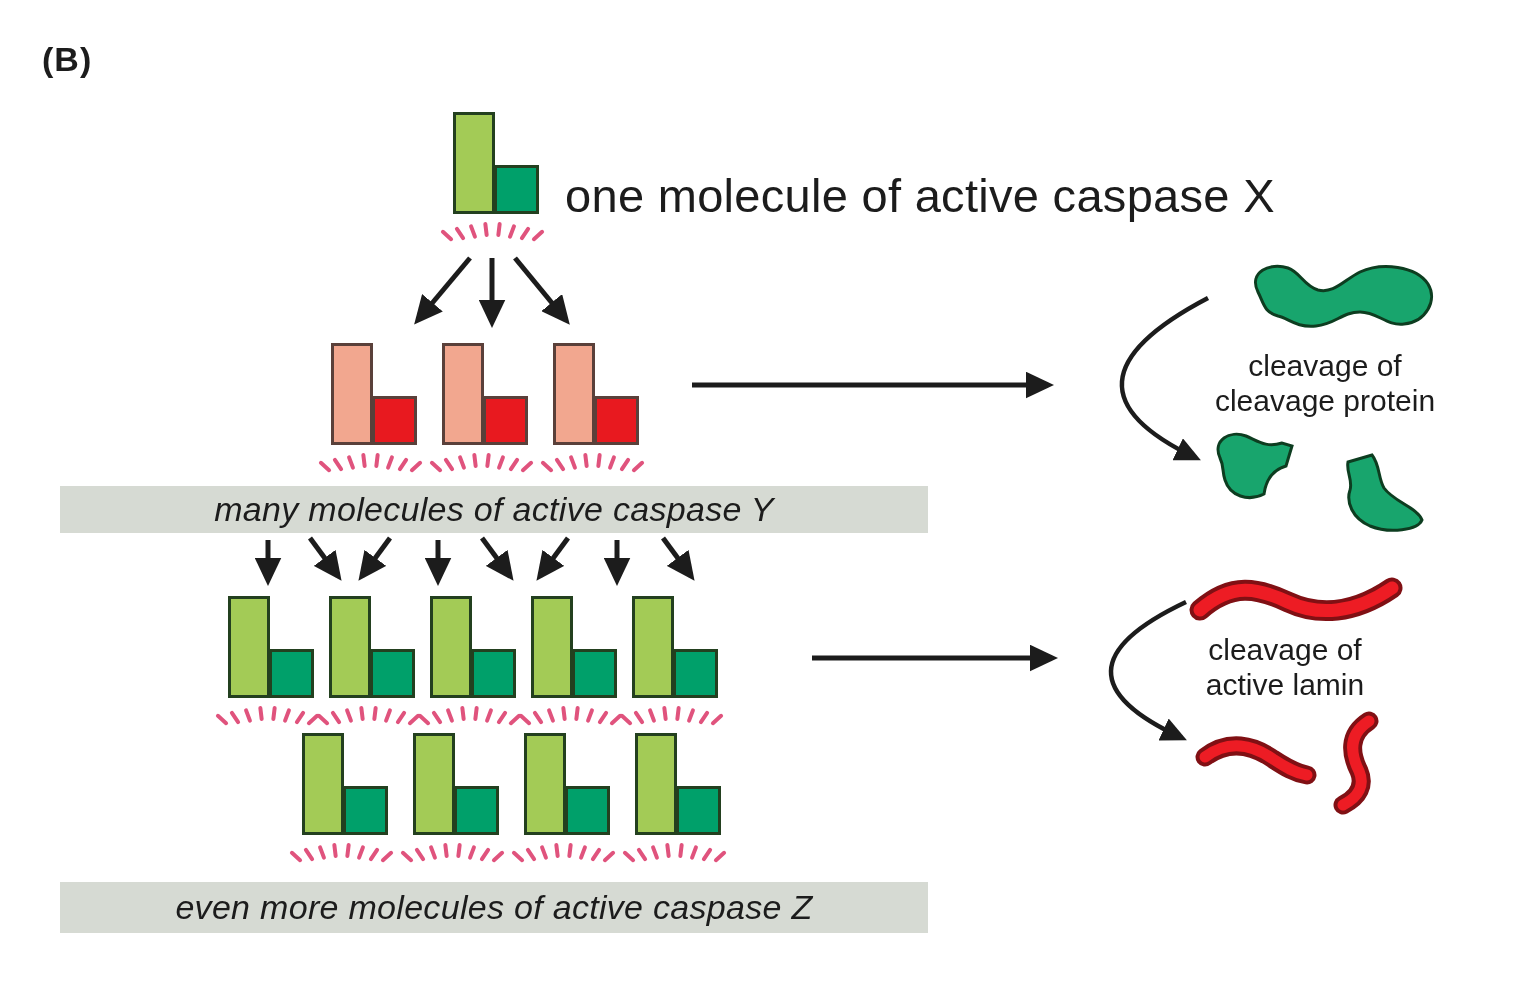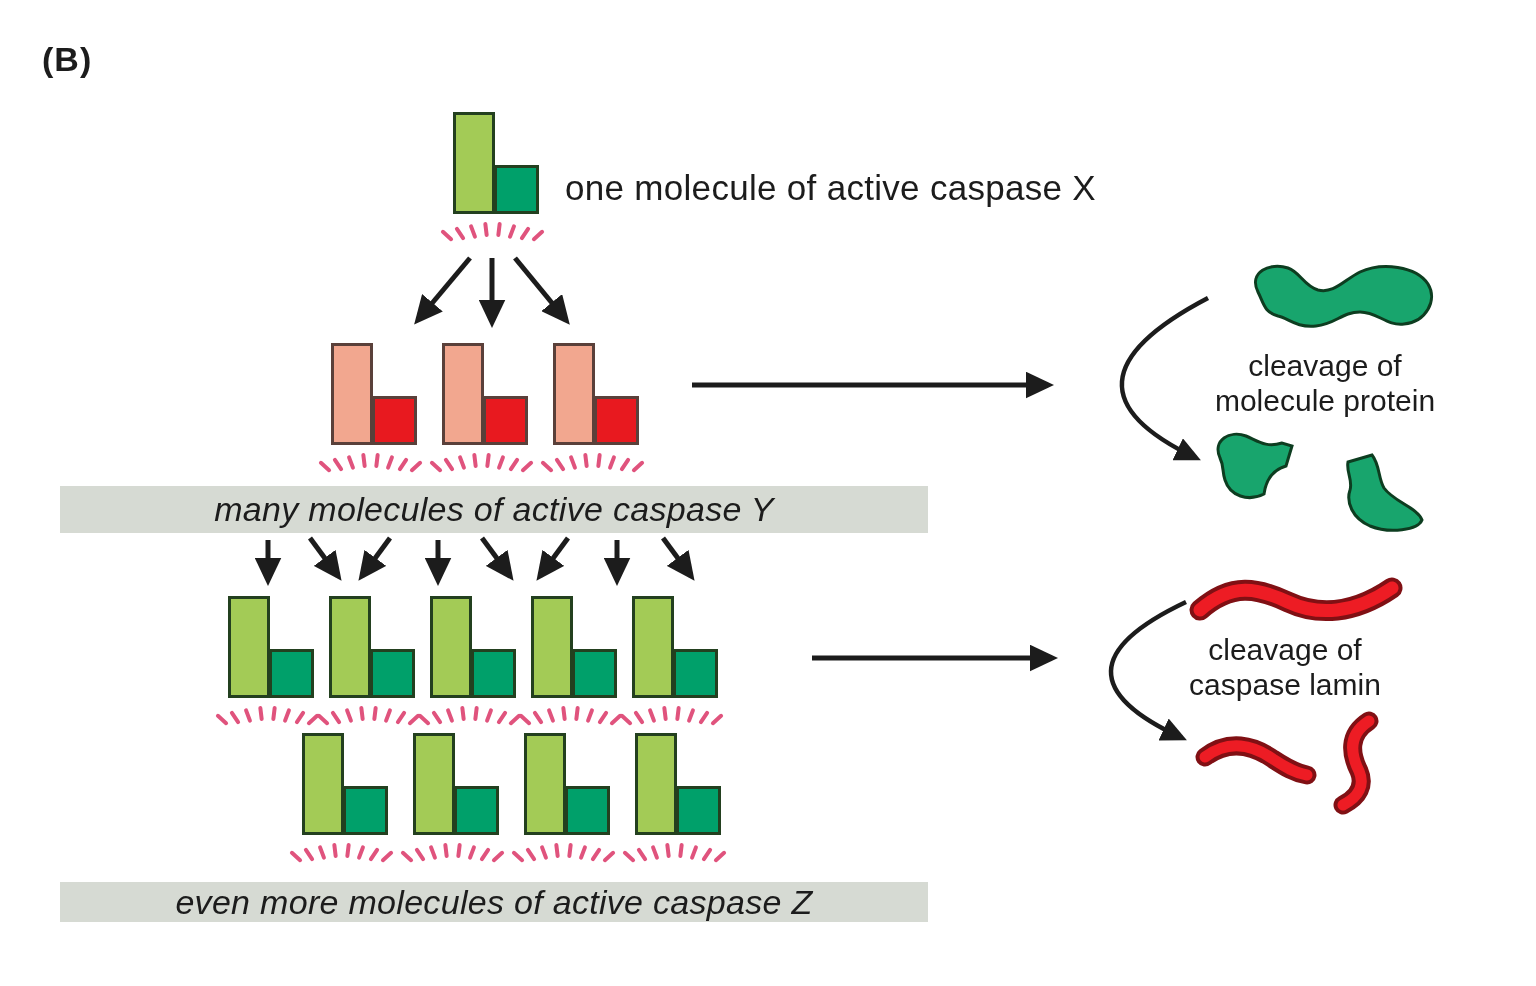--- a/index.html
+++ b/index.html
@@ -30,23 +30,23 @@
   #row-y {left:331px;top:343px;gap:25px;}
   #row-z1{left:228px;top:596px;gap:15px;}
   #row-z2{left:302px;top:733px;gap:25px;}
   
   .banner{
     position:absolute;left:60px;width:868px;background:var(--c-banner);
     display:flex;align-items:center;justify-content:center;
     font-size:34px;letter-spacing:0.3px;font-style:italic;
   }
   #banner-y{top:486px;height:47px;}
-  #banner-z{top:882px;height:40px;}
-  
-  .caption{font-size:35px;letter-spacing:0.3px;white-space:nowrap;}
+  #banner-z{top:882px;height:51px;}
+  
+  .caption{font-size:47px;letter-spacing:0.3px;white-space:nowrap;}
   .cleavage-label{font-size:30px;line-height:35px;text-align:center;white-space:nowrap;}
   svg{display:block;}
   .overlay{pointer-events:none;}
 </style>
 </head>
 <body>
 
 <div class="canvas">
 
   <div class="abs panel-label" style="left:42px;top:40px;">(B)</div>
@@ -276,36 +276,36 @@
         </div>
       </div>
     </div>
   <div id="banner-z" class="banner">even more molecules of active caspase Z</div>
 
   <svg class="abs" style="left:1236px;top:260px;" width="204" height="80" viewBox="0 0 204 80">
     <path d="M22,32 C12,12 34,2 52,8 C64,12 68,26 82,30 C98,34 108,20 124,12 C146,2 180,6 192,24 C202,40 190,62 168,64 C150,66 142,52 124,52 C106,52 100,64 80,66 C60,68 52,58 42,56 C28,52 28,44 22,32 Z" fill="#18a56d" stroke="#0d3d20" stroke-width="3"></path>
   </svg>
   <div class="abs cleavage-label" style="left:1165px;top:348px;width:320px;">
     <div>cleavage of</div>
-    <div>molecule protein</div>
+    <div>cleavage protein</div>
   </div>
   <svg class="abs" style="left:1206px;top:428px;" width="96" height="78" viewBox="0 0 96 78">
     <path d="M14,30 C6,12 24,2 40,8 C52,13 60,20 76,15 L86,18 L80,38 C66,42 60,52 58,66 C42,74 24,68 19,52 C16,43 18,38 14,30 Z" fill="#18a56d" stroke="#0d3d20" stroke-width="3"></path>
   </svg>
   <svg class="abs" style="left:1318px;top:450px;" width="116" height="86" viewBox="0 0 116 86">
     <path d="M30,12 L54,5 C62,15 60,28 66,38 C76,52 100,58 104,70 C100,80 72,84 52,76 C34,68 28,52 32,40 C35,30 28,22 30,12 Z" fill="#18a56d" stroke="#0d3d20" stroke-width="3"></path>
   </svg>
 
   <svg class="abs" style="left:1188px;top:574px;" width="216" height="54" viewBox="0 0 216 54">
     <path d="M12,36 C44,8 70,14 100,28 C130,42 166,40 204,14" fill="none" stroke="#801014" stroke-width="21" stroke-linecap="round"></path>
     <path d="M12,36 C44,8 70,14 100,28 C130,42 166,40 204,14" fill="none" stroke="#ed1c24" stroke-width="13" stroke-linecap="round"></path>
   </svg>
   <div class="abs cleavage-label" style="left:1135px;top:632px;width:300px;">
     <div>cleavage of</div>
-    <div>caspase lamin</div>
+    <div>active lamin</div>
   </div>
   <svg class="abs" style="left:1193px;top:733px;" width="124" height="56" viewBox="0 0 124 56">
     <path d="M12,24 C36,6 60,12 80,26 C92,34 102,40 114,42" fill="none" stroke="#801014" stroke-width="19" stroke-linecap="round"></path>
     <path d="M12,24 C36,6 60,12 80,26 C92,34 102,40 114,42" fill="none" stroke="#ed1c24" stroke-width="11" stroke-linecap="round"></path>
   </svg>
   <svg class="abs" style="left:1303px;top:711px;" width="84" height="104" viewBox="0 0 84 104">
     <path d="M66,10 C44,24 48,44 56,60 C62,74 56,86 40,94" fill="none" stroke="#801014" stroke-width="19" stroke-linecap="round"></path>
     <path d="M66,10 C44,24 48,44 56,60 C62,74 56,86 40,94" fill="none" stroke="#ed1c24" stroke-width="11" stroke-linecap="round"></path>
   </svg>
 

